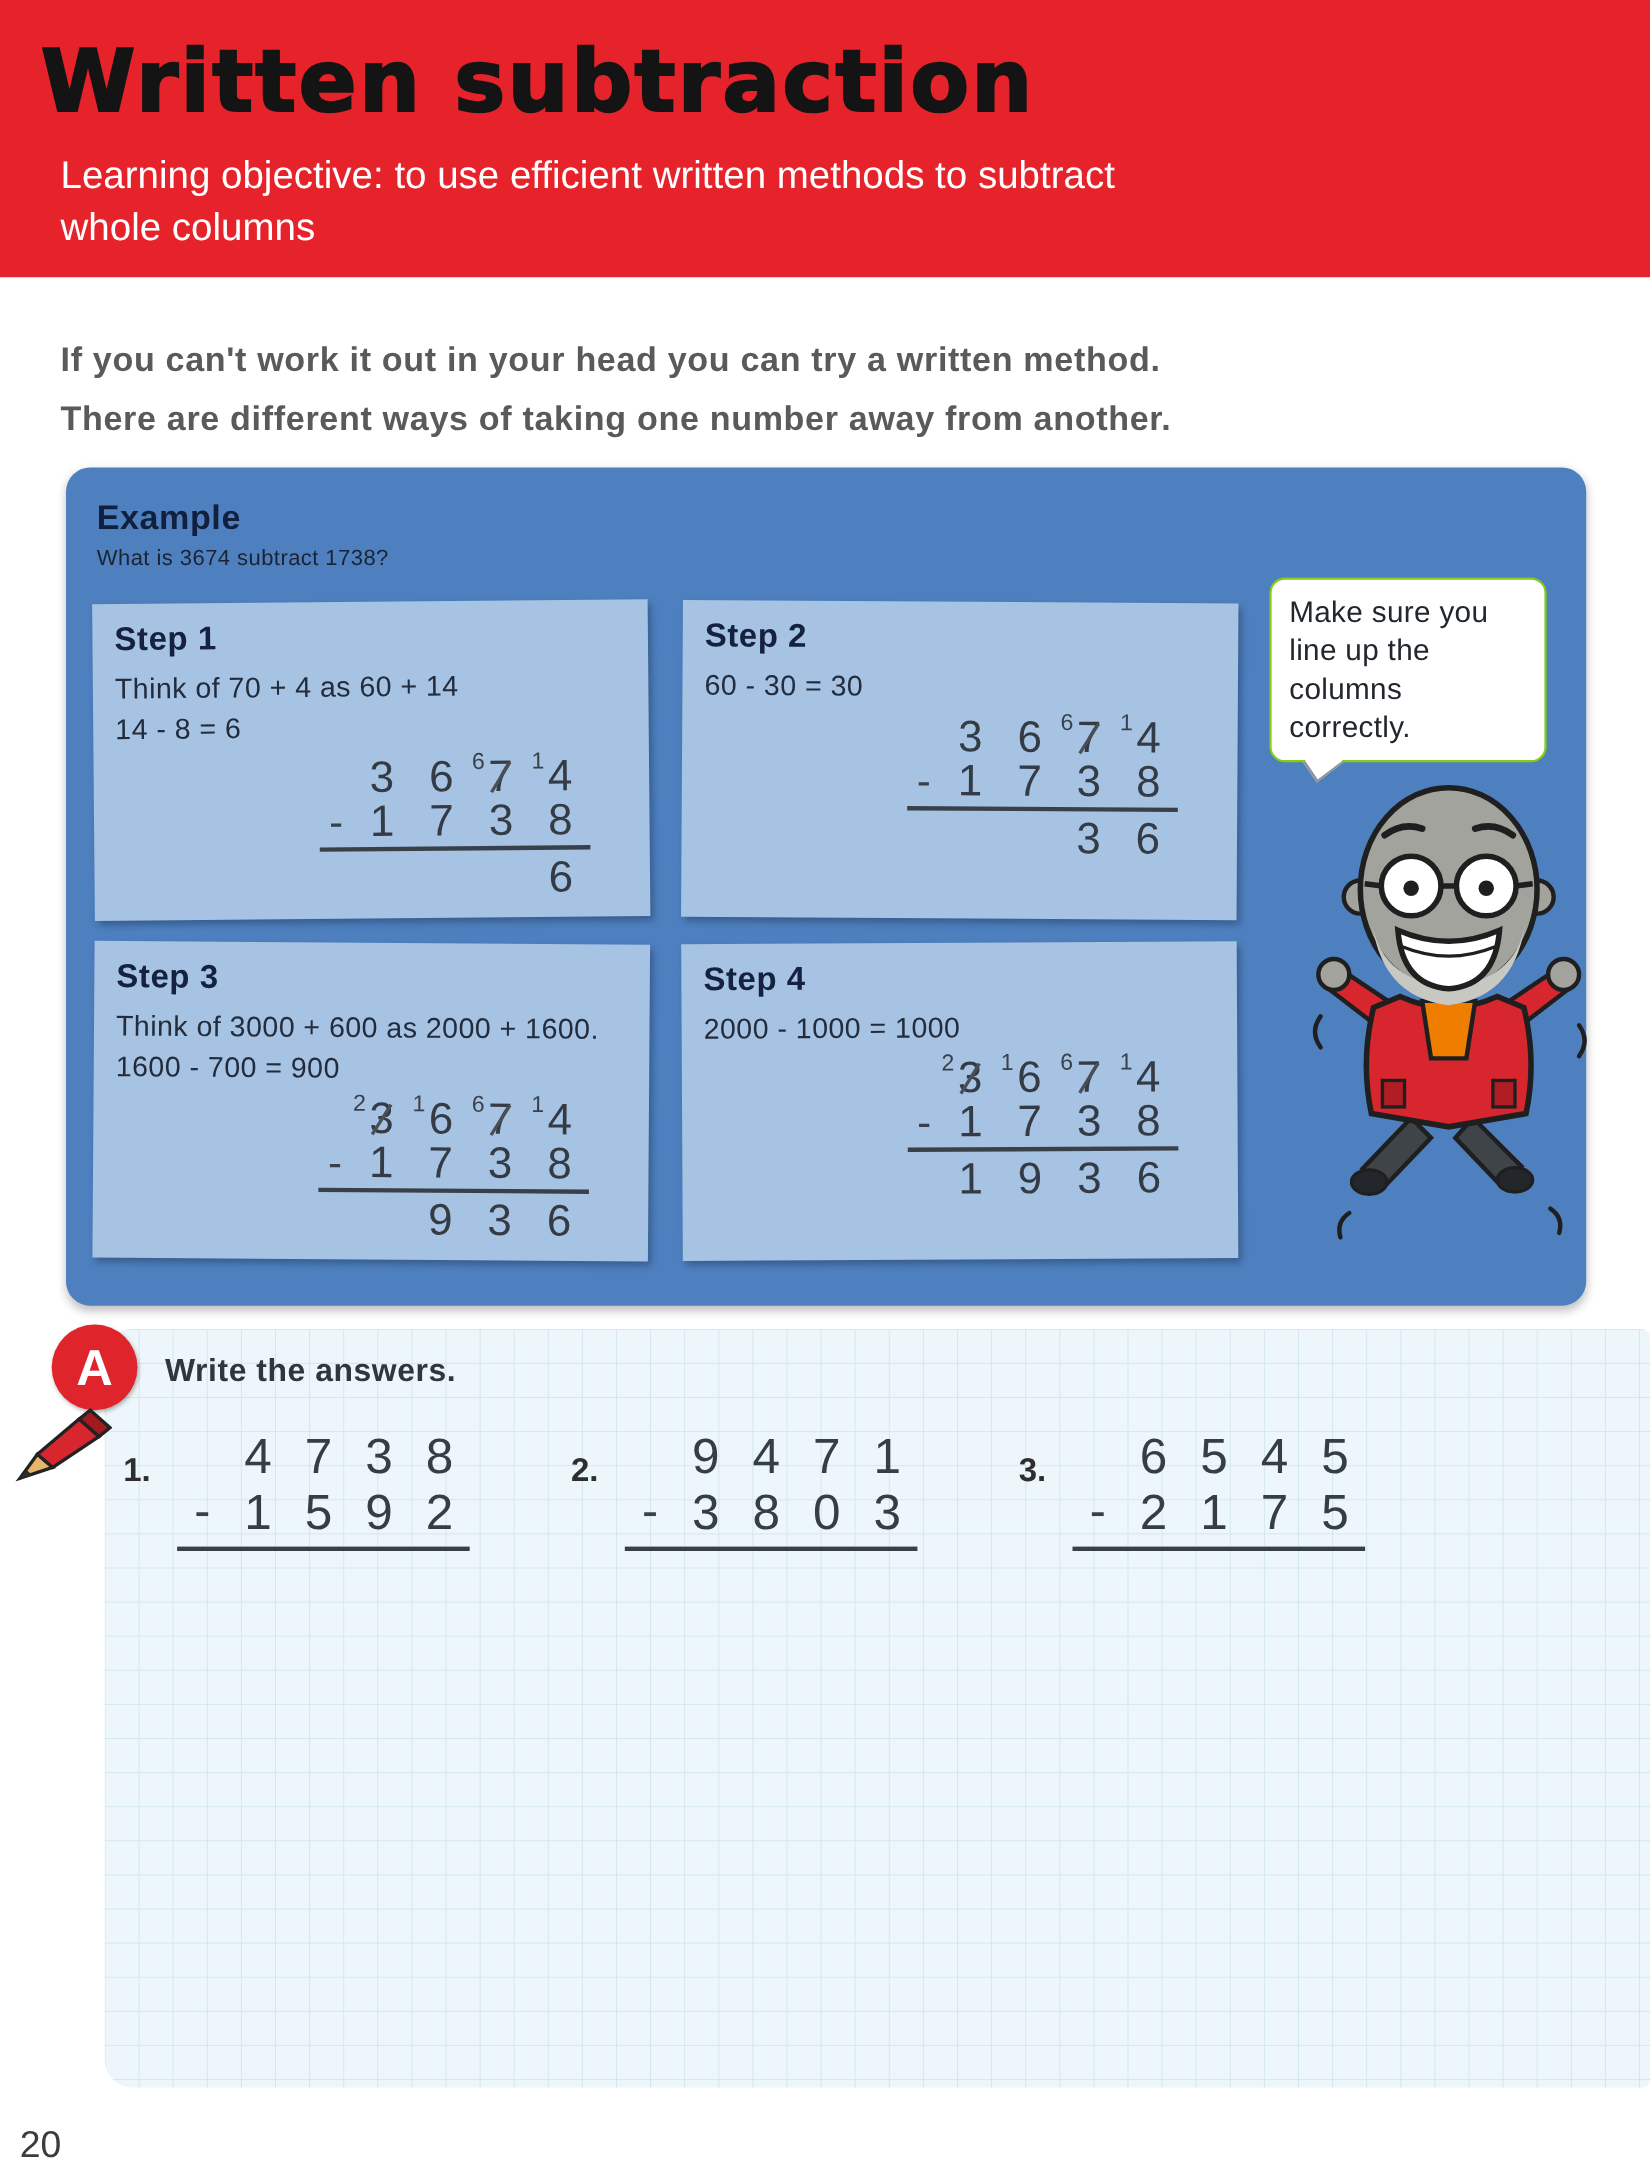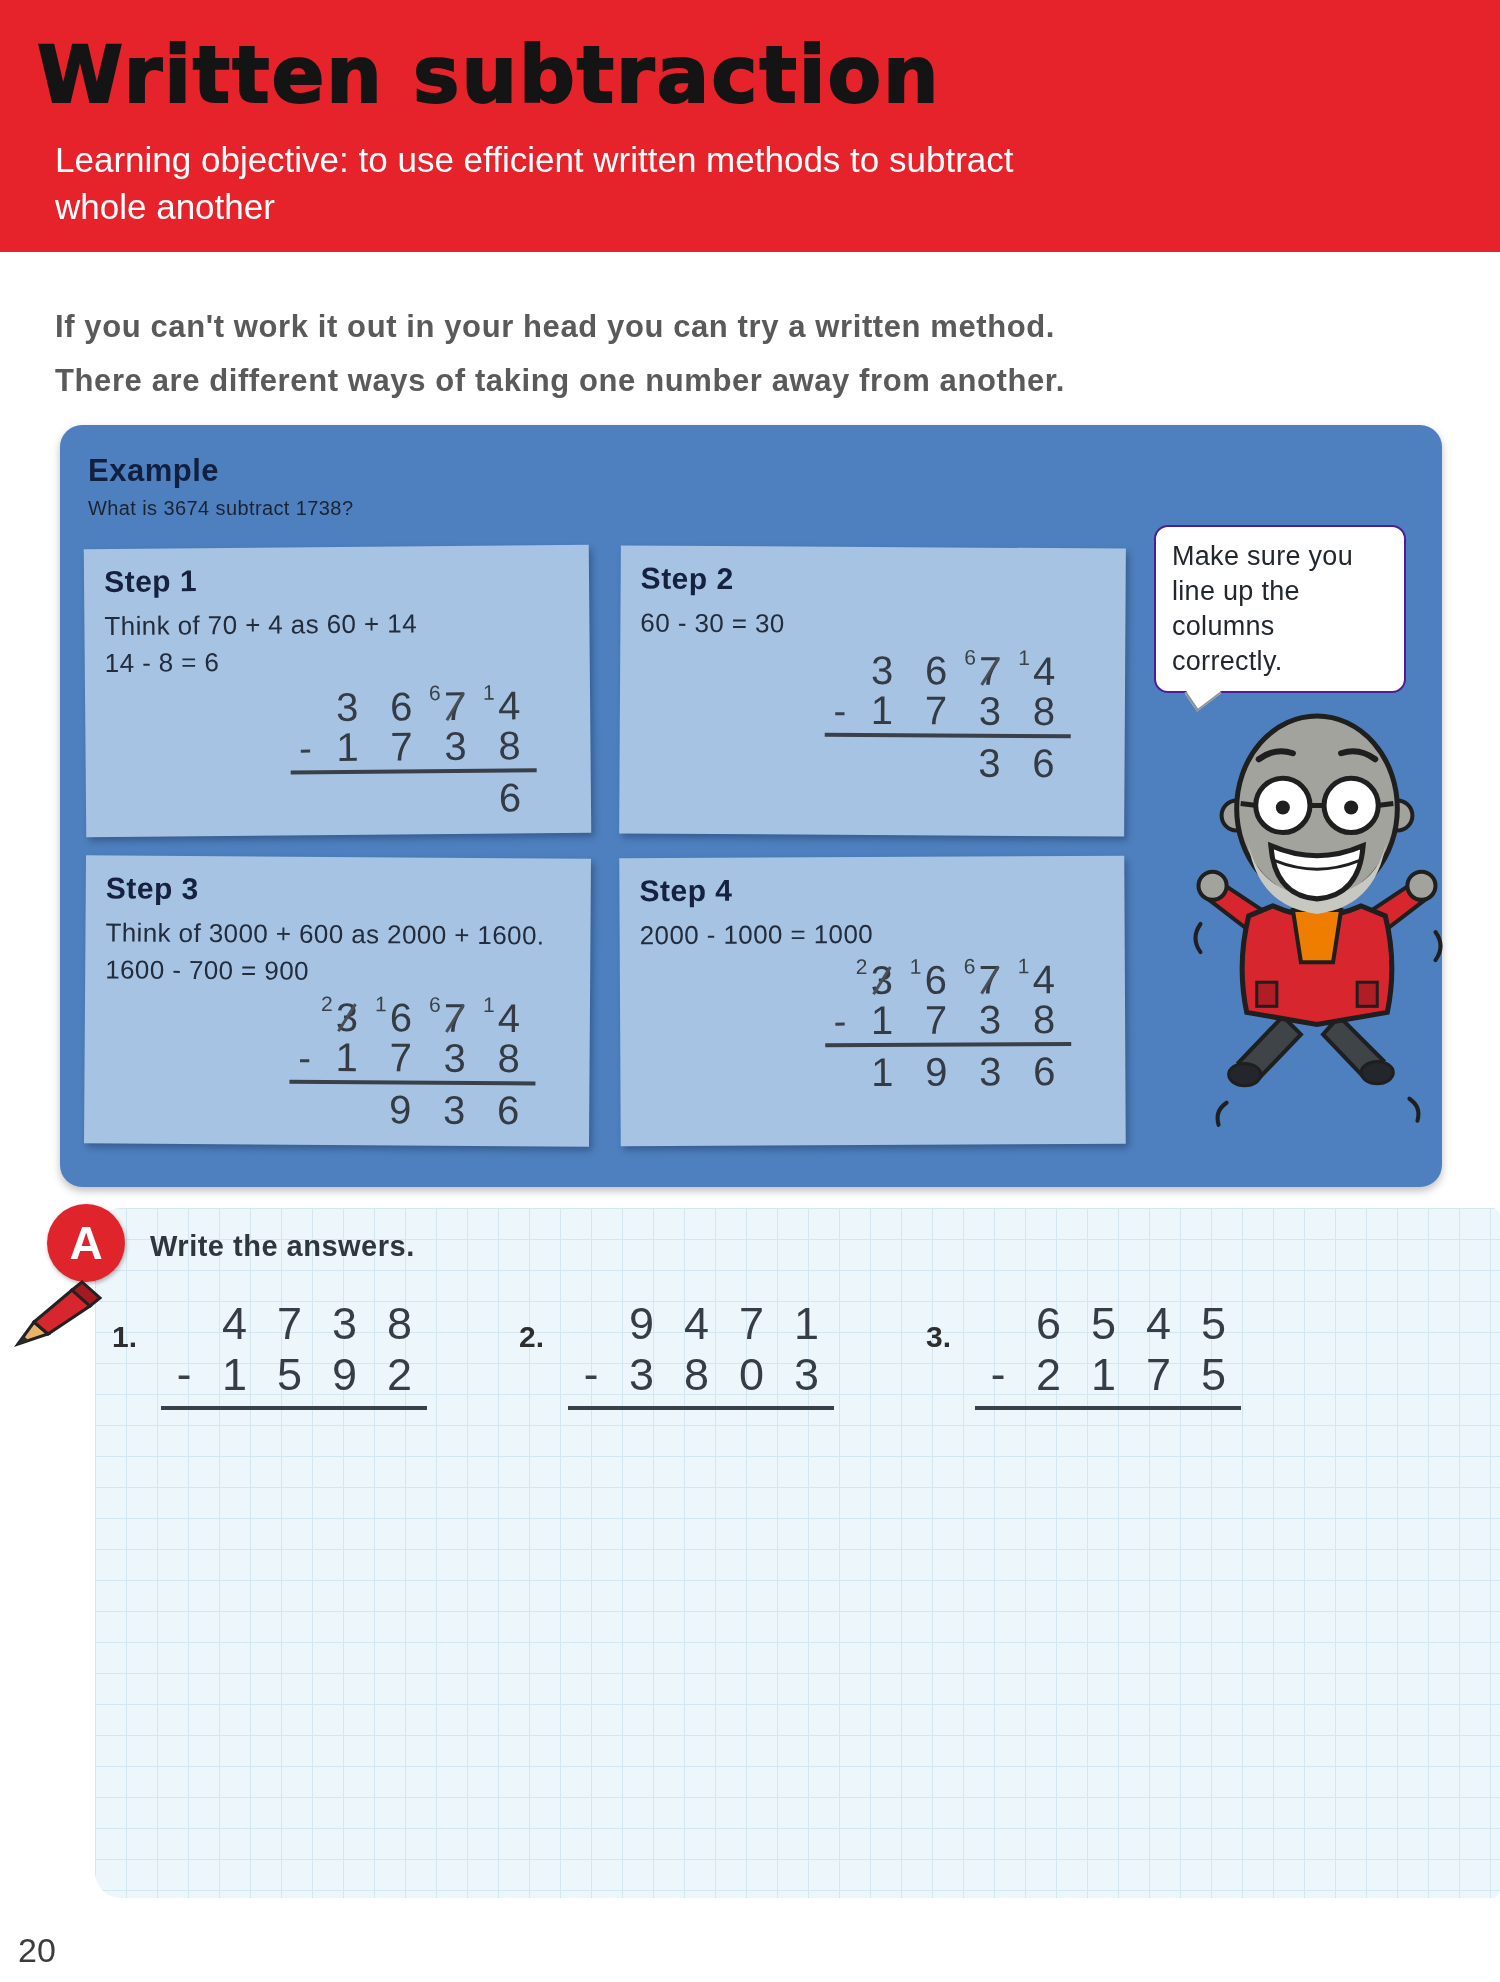--- a/index.html
+++ b/index.html
@@ -78,21 +78,21 @@
   .crossed::after {
     content:""; position:absolute; left:-5px; right:-5px; top:48%; height:3px;
     background:#4a4f55; transform:rotate(-58deg);
   }
   .subrow { border-bottom:4px solid #39404a; padding-bottom:3px; }
   .ansrow { padding-top:5px; }
 
   
   .speech-bubble {
     position:absolute; top:100px; right:36px; width:252px;
-    background:#ffffff; border:2px solid #4c1d95; border-radius:14px;
+    background:#ffffff; border:2px solid #84cc16; border-radius:14px;
     padding:12px 16px; font-size:27px; color:#22272e; line-height:1.3;
     letter-spacing:.3px;
   }
   .speech-tail {
     position:absolute; left:34px; bottom:-15px; width:26px; height:26px;
     background:#ffffff;
     border-right:2px solid #8d9399; border-bottom:2px solid #8d9399;
     transform:skewX(-18deg) rotate(45deg);
   }
 
@@ -140,21 +140,21 @@
     font-size:34px; color:#3c3c3c;
   }
 </style>
 </head>
 <body>
 
 <header class="banner">
   <h1>Written subtraction</h1>
   <p class="objective">
     <span>Learning objective: to use efficient written methods to subtract</span><br>
-    <span>whole another</span>
+    <span>whole columns</span>
   </p>
 </header>
 
 <section class="intro">
   <p>If you can't work it out in your head you can try a written method.</p>
   <p>There are different ways of taking one number away from another.</p>
 </section>
 
 <section class="example-panel">
   <div class="example-head">Example</div>

